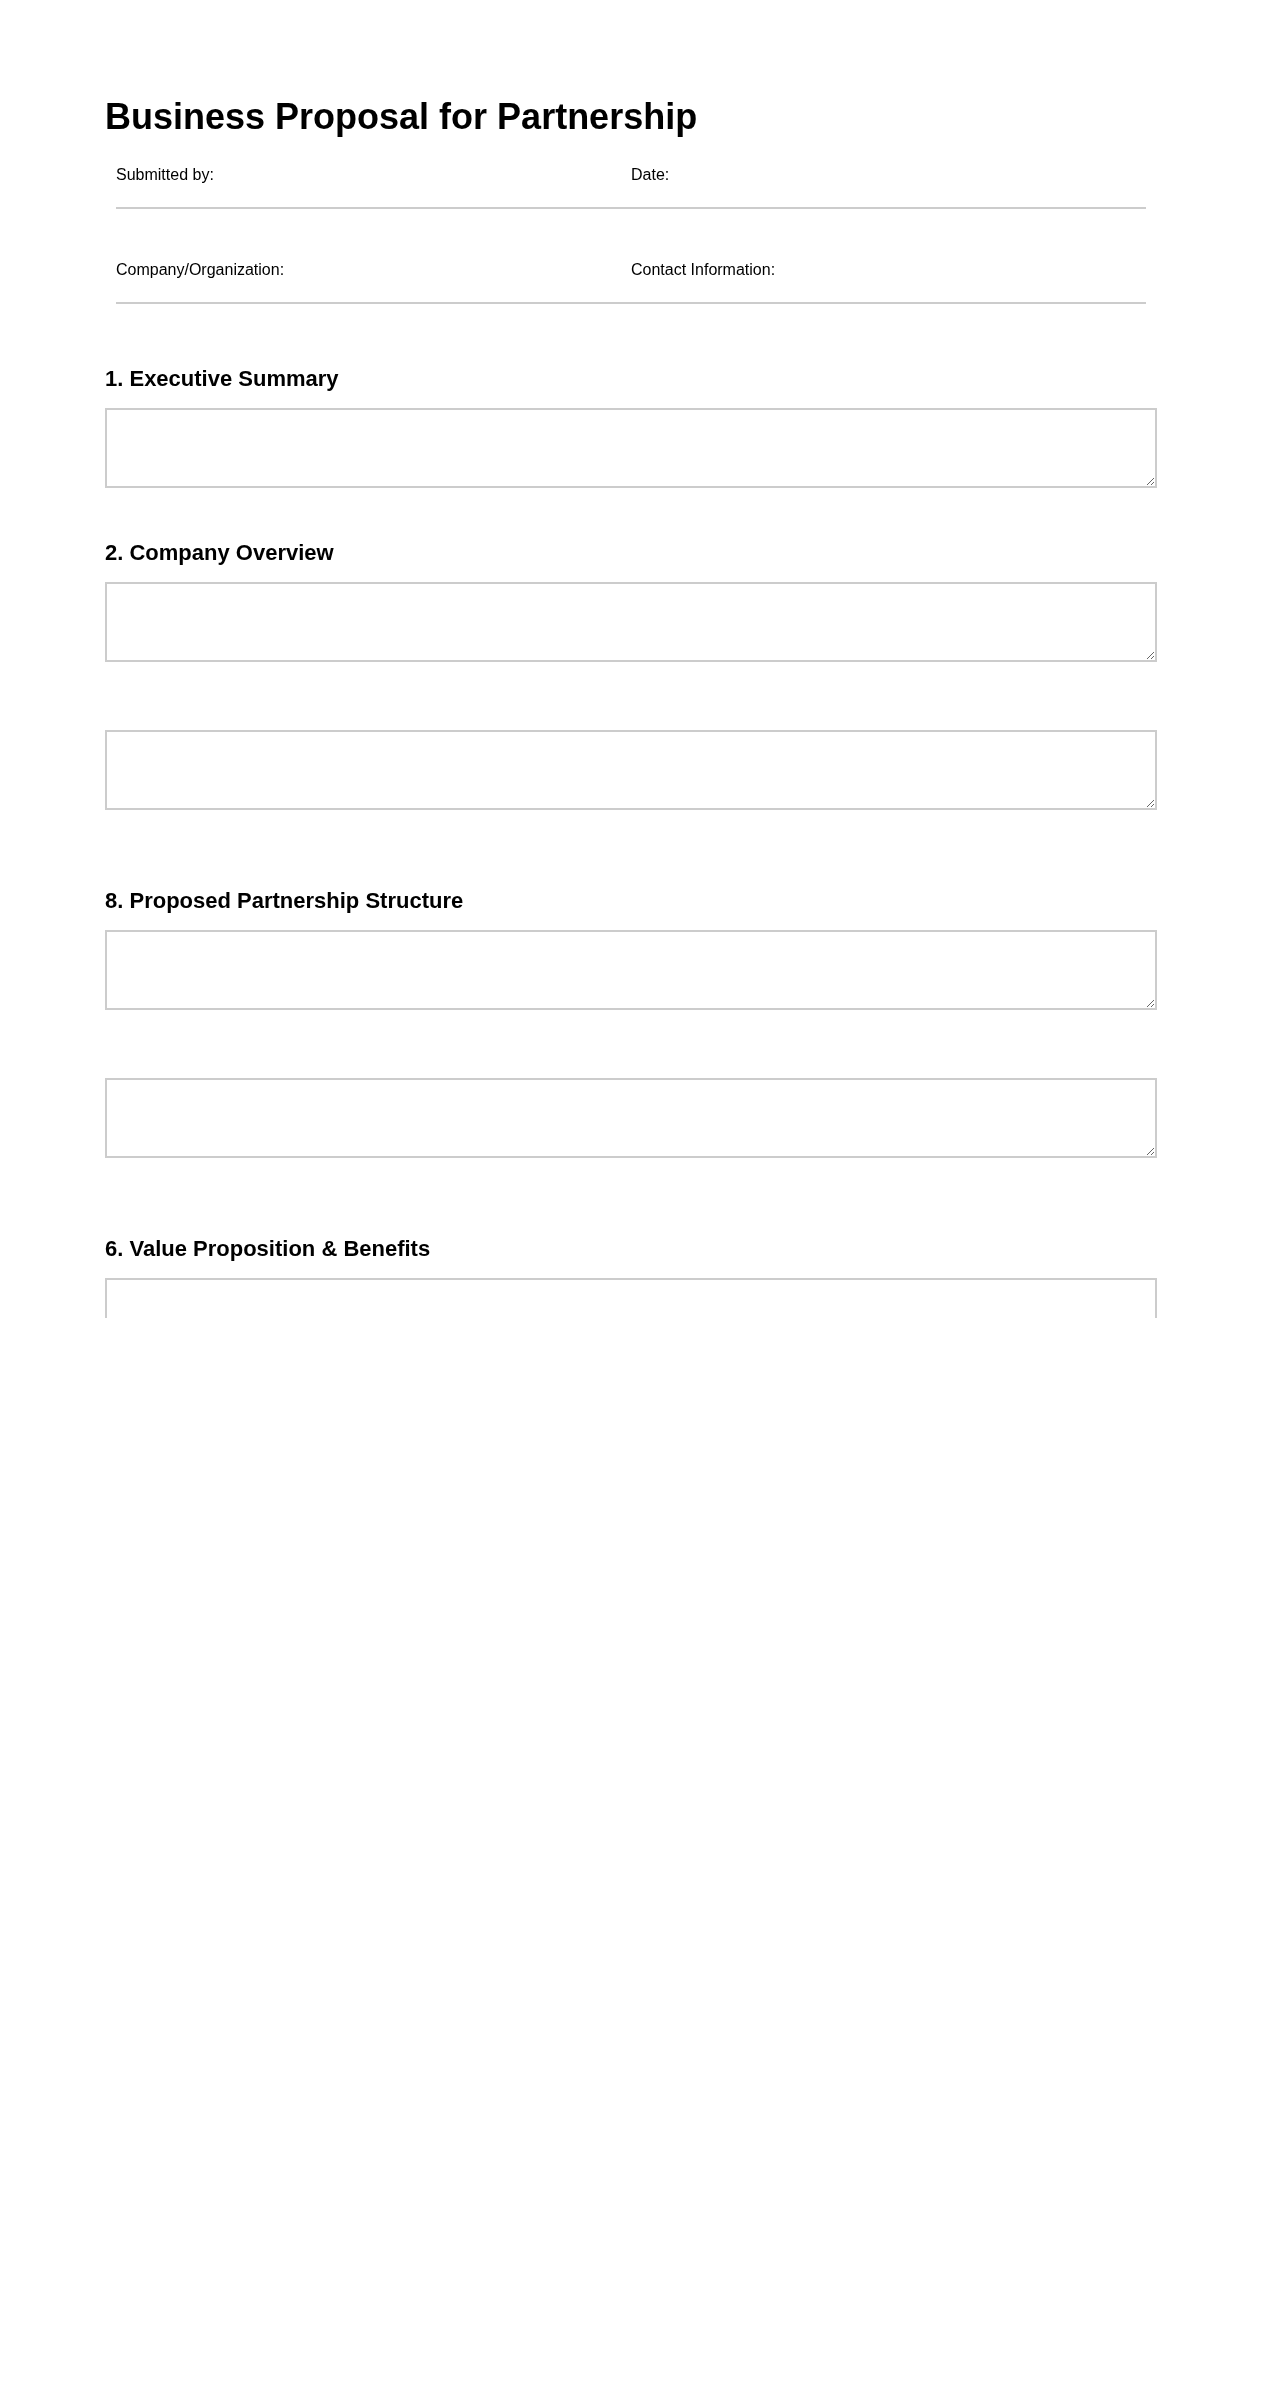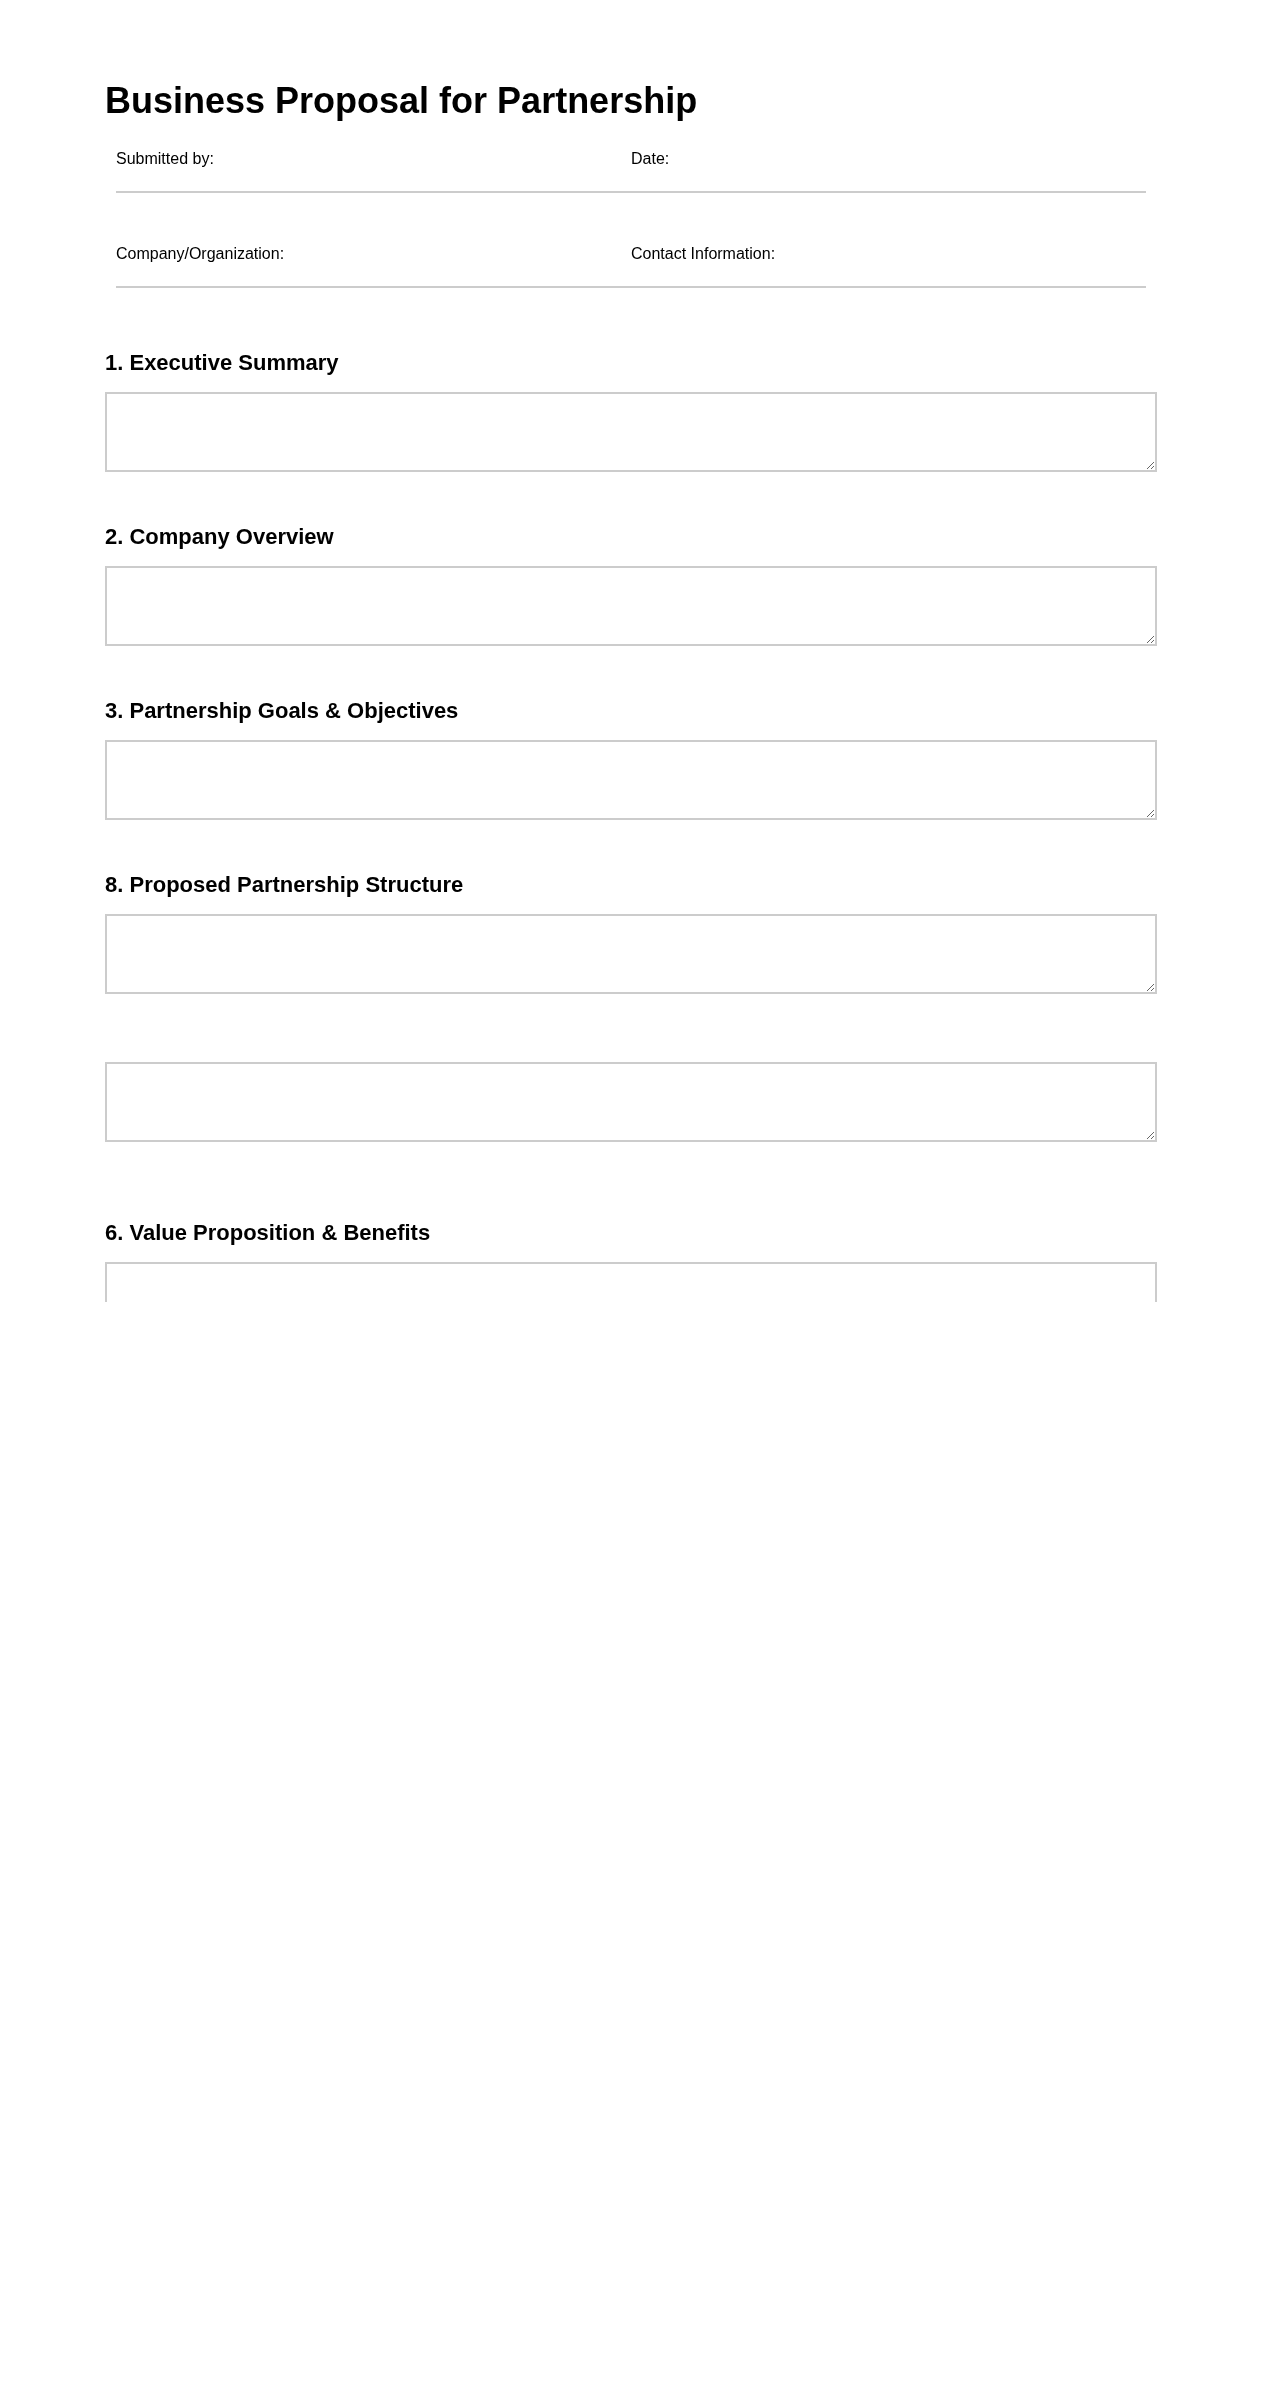--- a/index.html
+++ b/index.html
@@ -1,18 +1,18 @@
 <!DOCTYPE html>
 <html><head>
 <meta charset="utf-8">
 <style>
   html, body { margin: 0; padding: 0; background: #ffffff; }
   body { width: 1263px; height: 2388px; position: relative; overflow: hidden;
          font-family: "Liberation Sans", sans-serif; color: #000; }
-  .viewport { position: absolute; left: 0; top: 0; width: 1263px; height: 1302px; overflow: hidden; background:#fff; }
+  .viewport { position: absolute; left: 0; top: 16px; width: 1263px; height: 1302px; overflow: hidden; background:#fff; }
   .page { position: absolute; left: 105px; top: 0; width: 1052px; }
   h1 { font-size: 36px; font-weight: bold; margin: 0; position: absolute; top: 80px; left: 0; line-height: 1.15; letter-spacing: 0; white-space: nowrap; }
   .row { position: absolute; left: 0; width: 1052px; display: flex; justify-content: center; }
   .field { width: 515px; }
   .field label { display: block; font-size: 16px; line-height: 18px; }
   .field .line { display: block; width: 100%; height: 0; border: 0; border-bottom: 2px solid #cccccc; margin-top: 23px; padding: 0; background: transparent; outline: none; }
   .section { position: absolute; left: 0; width: 856px; }
   .section h2 { font-size: 22px; font-weight: bold; margin: 0; line-height: 26px; white-space: nowrap; }
   .section textarea { display: block; box-sizing: border-box; width: 1052px; height: 80px; margin-top: 16px; border: 2px solid #cccccc; resize: vertical; background: #fff; padding: 6px; font-family: "Liberation Sans", sans-serif; font-size: 15px; }
 </style>
@@ -49,21 +49,20 @@
       <h2>1. Executive Summary</h2>
       <textarea style=""></textarea>
     </div>
 
     <div class="section" style="top:524px;">
       <h2>2. Company Overview</h2>
       <textarea style=""></textarea>
     </div>
 
     <div class="section" style="top:698px;">
-      <h2>3. Partnership Goals &amp; Objectives</h2>
       <textarea style=""></textarea>
     </div>
 
     <div class="section" style="top:872px;">
       <h2>8. Proposed Partnership Structure</h2>
       <textarea style=""></textarea>
     </div>
 
     <div class="section" style="top:1046px;">
       <textarea style=""></textarea>

